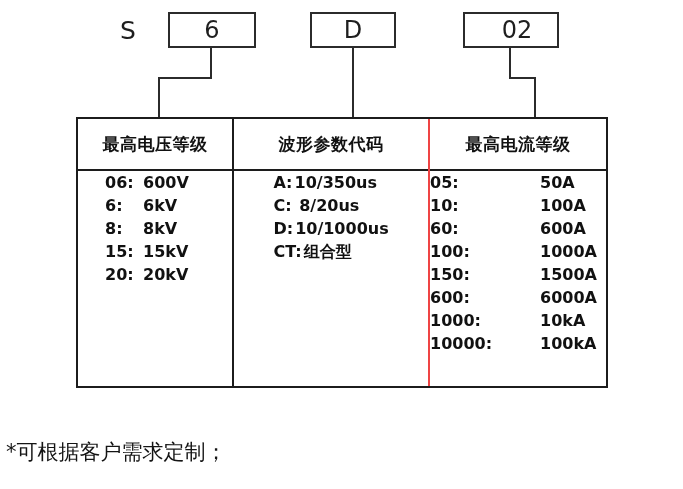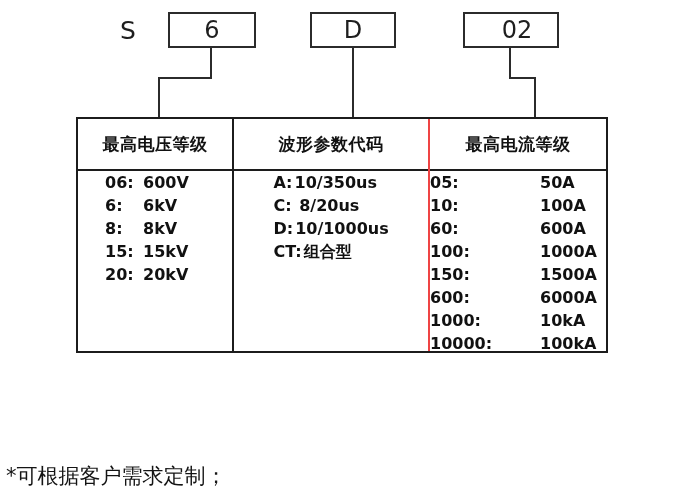--- a/index.html
+++ b/index.html
@@ -73,21 +73,21 @@
   .c3a { left: 509px; top: 48px;  height: 31px; }
   .c3b { left: 509px; top: 77px;  width: 27px; }
   .c3c { left: 534px; top: 77px;  height: 41px; }
 
   
   .table {
     position: absolute;
     left: 76px;
     top: 117px;
     width: 532px;
-    height: 236px;
+    height: 271px;
     border: 2px solid #1c1c1c;
     box-sizing: border-box;
     background: #ffffff;
     display: flex;
   }
   .col {
     box-sizing: border-box;
     display: flex;
     flex-direction: column;
   }
@@ -131,21 +131,21 @@
   .c-volt .row .k { width: 38px; }
   .c-volt .row .v { width: 62px; }
   .c-wave .row .k { width: auto; padding-right: 2px; }
   .c-curr .row .k { width: 74px; }
   .c-curr .row .v { width: 66px; margin-left: 36px; }
 
   
   .footnote {
     position: absolute;
     left: 6px;
-    top: 462px;
+    top: 438px;
     font-size: 21px;
     line-height: 28px;
     color: #141414;
   }
 </style>
 </head>
 <body>
 
 <div class="stage">
 

